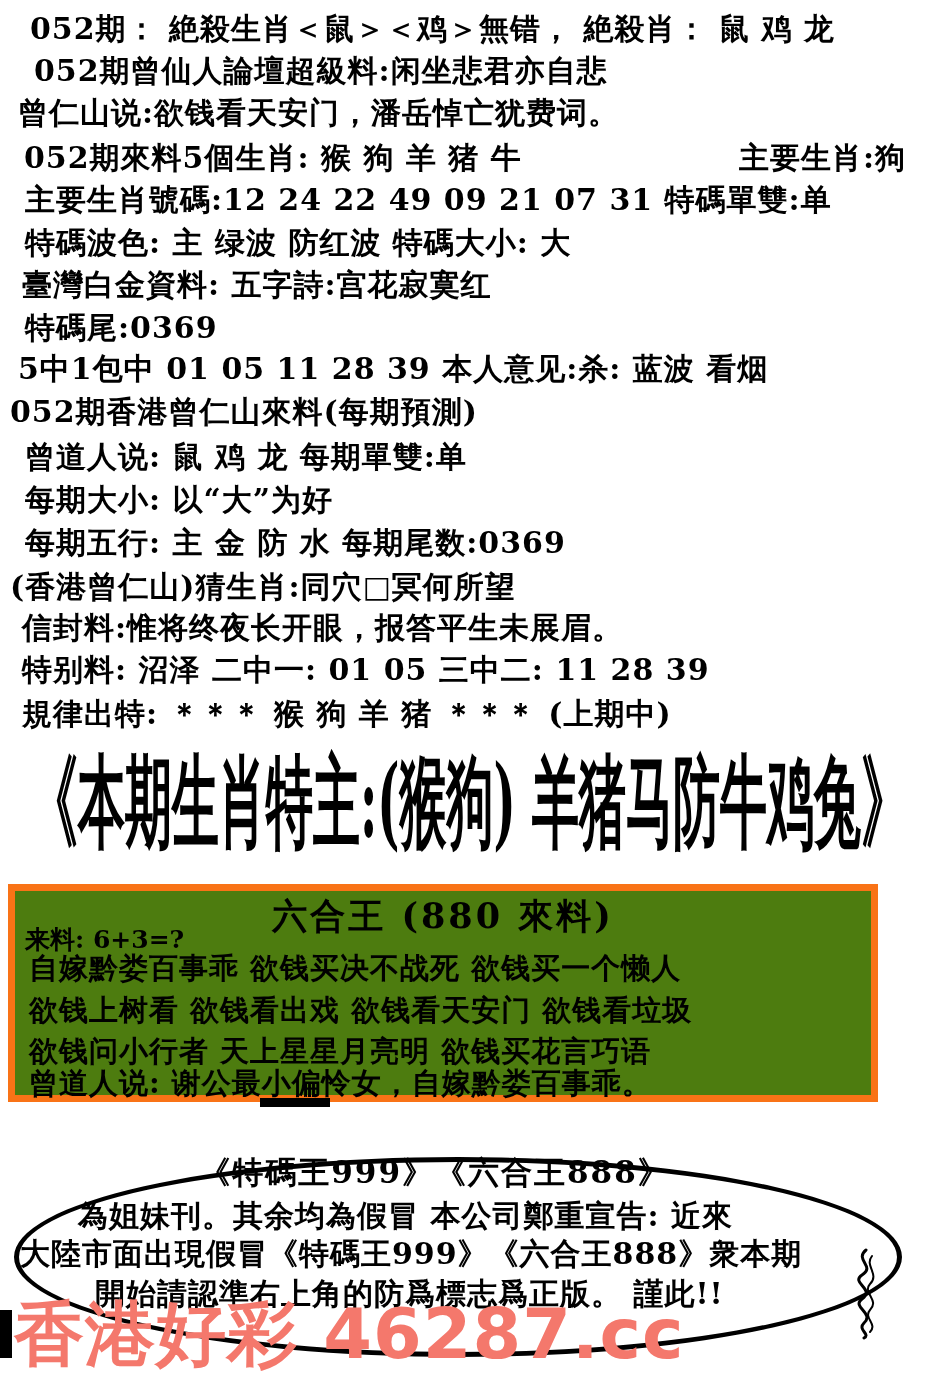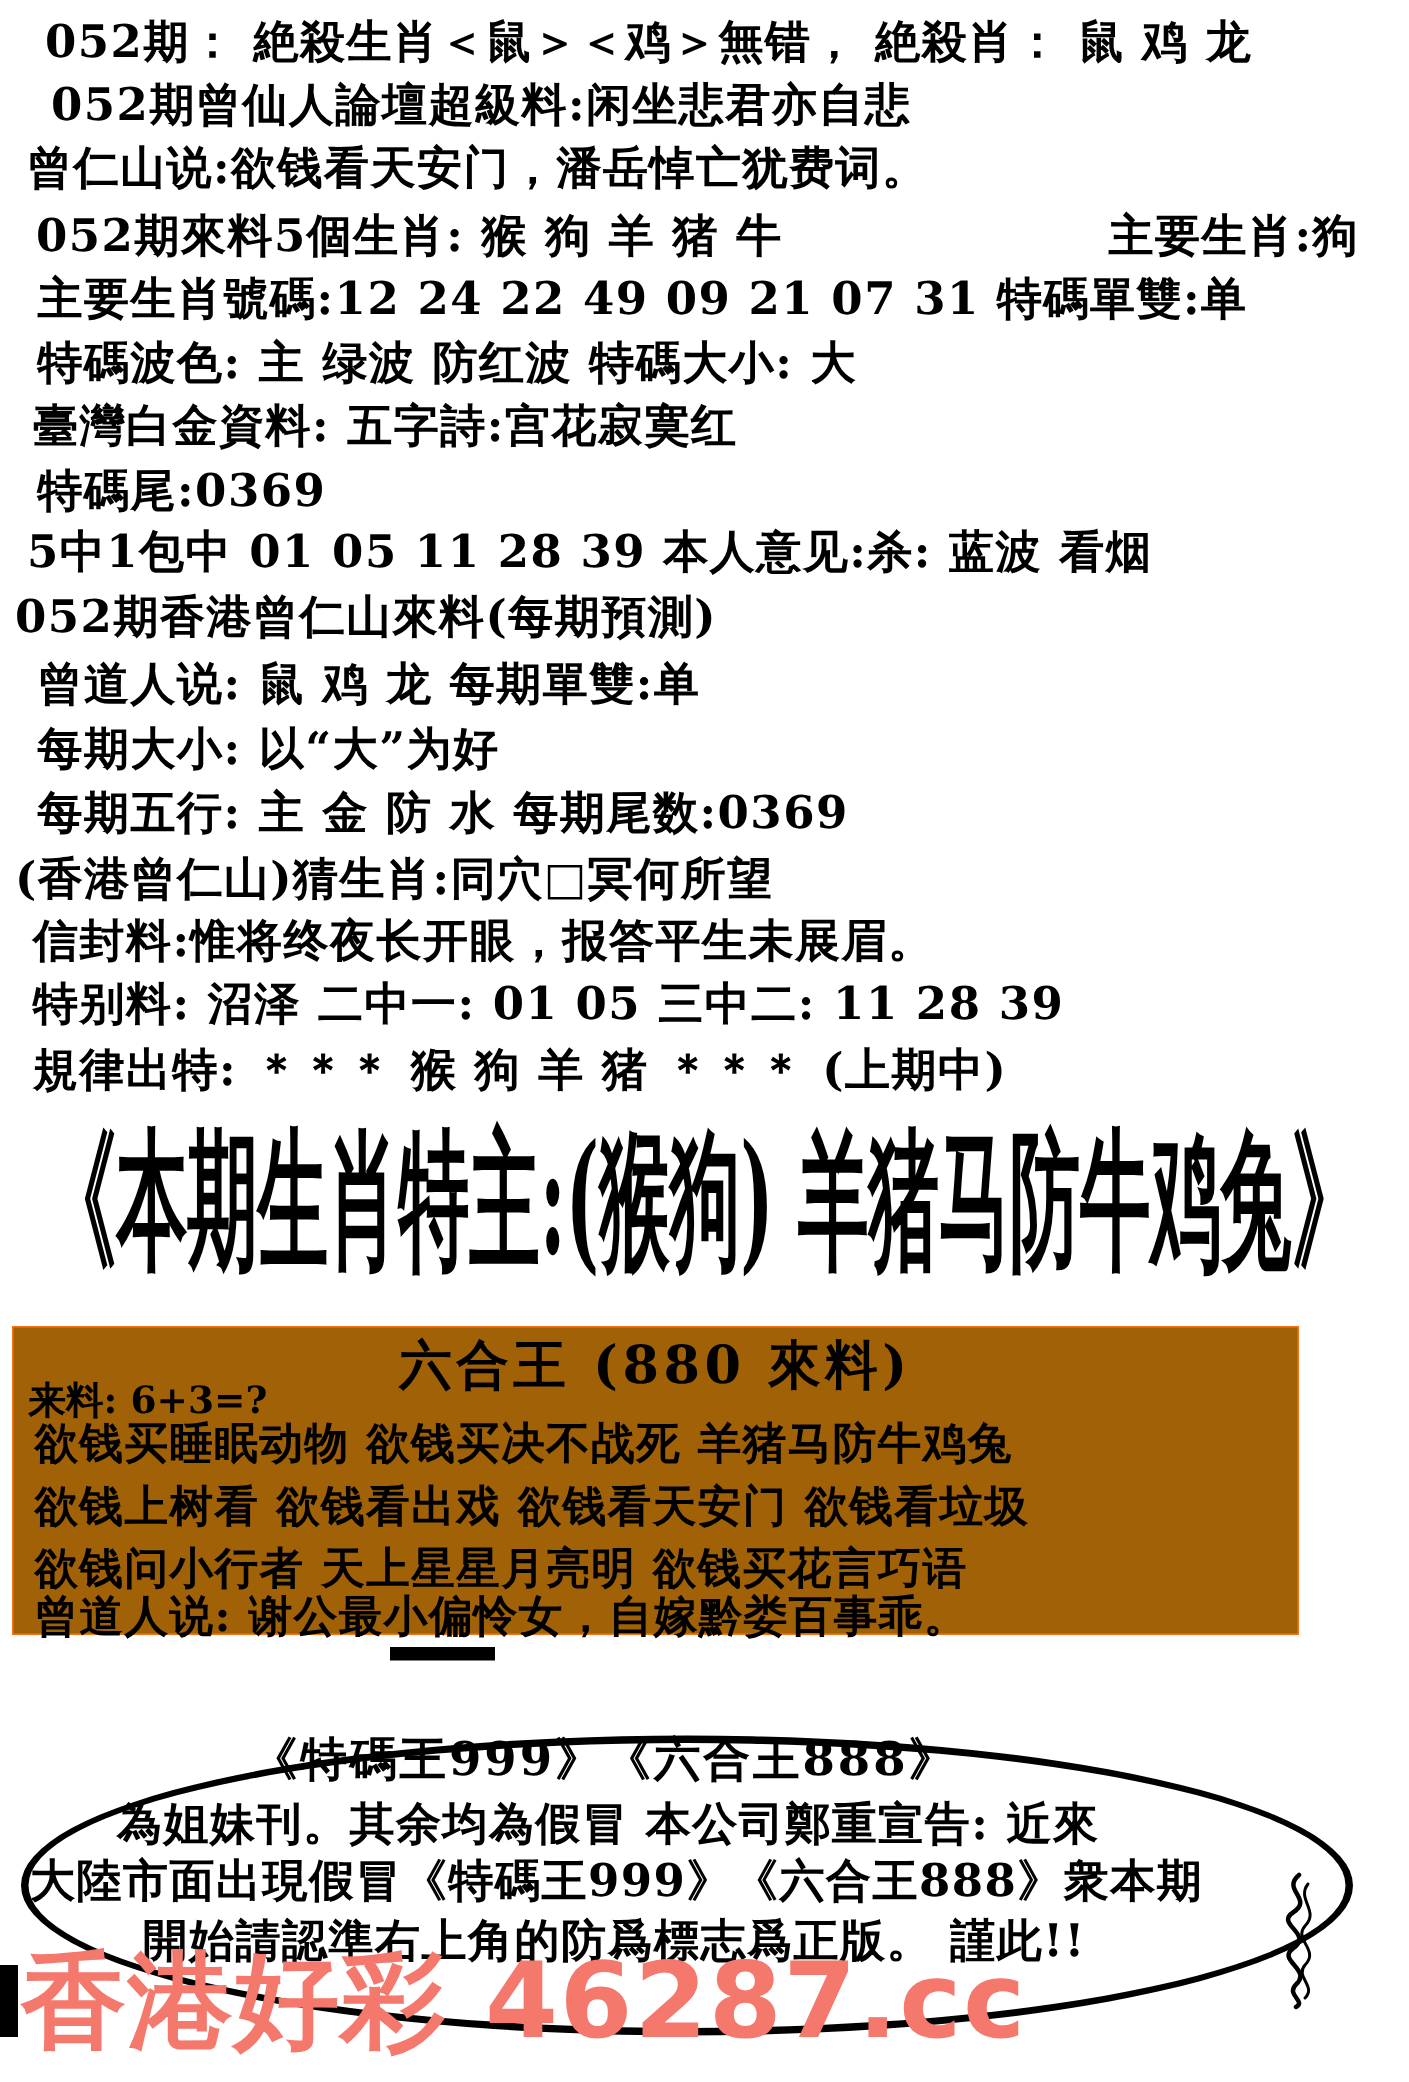--- a/index.html
+++ b/index.html
@@ -7,26 +7,26 @@
     position:relative;width:939px;height:1388px;background:#ffffff;color:#000;
     font-family:"DejaVu Serif","Liberation Serif",serif;font-weight:bold;overflow:hidden;
   }
   .ln{position:absolute;font-size:30px;line-height:34px;white-space:nowrap;letter-spacing:1px;}
   .ln-split{display:flex;justify-content:space-between;}
   .headline{
     position:absolute;top:749px;left:0;width:939px;text-align:center;
     font-size:47px;line-height:50px;white-space:nowrap;letter-spacing:0;
     transform:scaleY(2.15);transform-origin:50% 0;
   }
-  .box{position:absolute;left:8px;top:884px;width:856px;height:204px;border:1px solid #f97316;background:#a16207;}
+  .box{position:absolute;left:8px;top:884px;width:856px;height:204px;border:7px solid #f97316;background:#4d7c0f;}
   .box-title{position:absolute;top:2px;left:0;width:100%;text-align:center;font-size:35px;letter-spacing:3px;white-space:nowrap;}
   .box-note{position:absolute;top:32px;left:10px;font-size:25px;white-space:nowrap;}
   .box-line{position:absolute;left:14px;font-size:29px;white-space:nowrap;letter-spacing:1px;}
   .box-notch{position:absolute;left:260px;top:1098px;width:70px;height:9px;background:#000;}
-  .notice-heading{position:absolute;top:1152px;left:0;width:806px;text-align:center;font-size:31px;letter-spacing:2px;white-space:nowrap;}
+  .notice-heading{position:absolute;top:1152px;left:0;width:806px;text-align:center;font-size:31px;letter-spacing:2px;white-space:nowrap;padding-left:32px;}
   .oval{position:absolute;left:14px;top:1157px;width:878px;height:190px;border:5px solid #000;border-radius:50%;}
   .oval-line{position:absolute;font-size:30px;white-space:nowrap;letter-spacing:1px;}
   .seal{position:absolute;left:842px;top:1248px;}
   .edge-bar{position:absolute;left:0;top:1310px;width:12px;height:48px;background:#000;}
   .watermark{
     position:absolute;left:14px;top:1294px;font-size:70px;line-height:80px;white-space:nowrap;
     font-family:"DejaVu Sans","Liberation Sans",sans-serif;font-weight:bold;color:#f4786c;letter-spacing:1px;
   }
 </style>
 </head>
@@ -55,21 +55,21 @@
   <div class="ln" style="top:570px;left:10px">(香港曾仁山)猜生肖:同穴□冥何所望</div>
   <div class="ln" style="top:611px;left:22px">信封料:惟将终夜长开眼，报答平生未展眉。</div>
   <div class="ln" style="top:653px;left:22px">特别料: 沼泽    二中一: 01 05   三中二: 11 28 39</div>
   <div class="ln" style="top:697px;left:22px">規律出特:  ＊＊＊  猴 狗 羊 猪 ＊＊＊ (上期中)</div>
 
   <div class="headline">《本期生肖特主:(猴狗) 羊猪马防牛鸡兔》</div>
 
   <div class="box">
     <div class="box-title">六合王 (880 來料)</div>
     <div class="box-note">来料: 6+3=?</div>
-    <div class="box-line" style="top:58px">欲钱买睡眠动物  欲钱买决不战死   羊猪马防牛鸡兔</div>
+    <div class="box-line" style="top:58px">自嫁黔娄百事乖  欲钱买决不战死   欲钱买一个懒人</div>
     <div class="box-line" style="top:100px">欲钱上树看   欲钱看出戏   欲钱看天安门    欲钱看垃圾</div>
     <div class="box-line" style="top:141px">欲钱问小行者     天上星星月亮明   欲钱买花言巧语</div>
     <div class="box-line" style="top:173px">曾道人说: 谢公最小偏怜女，自嫁黔娄百事乖。</div>
   </div>
   <div class="box-notch"></div>
 
   <div class="oval"></div>
   <div class="notice-heading">《特碼王999》《六合王888》</div>
   <div class="oval-line" style="top:1196px;left:78px">為姐妹刊。其余均為假冒 本公司鄭重宣告: 近來</div>
   <div class="oval-line" style="top:1234px;left:20px">大陸市面出現假冒《特碼王999》《六合王888》衆本期</div>

